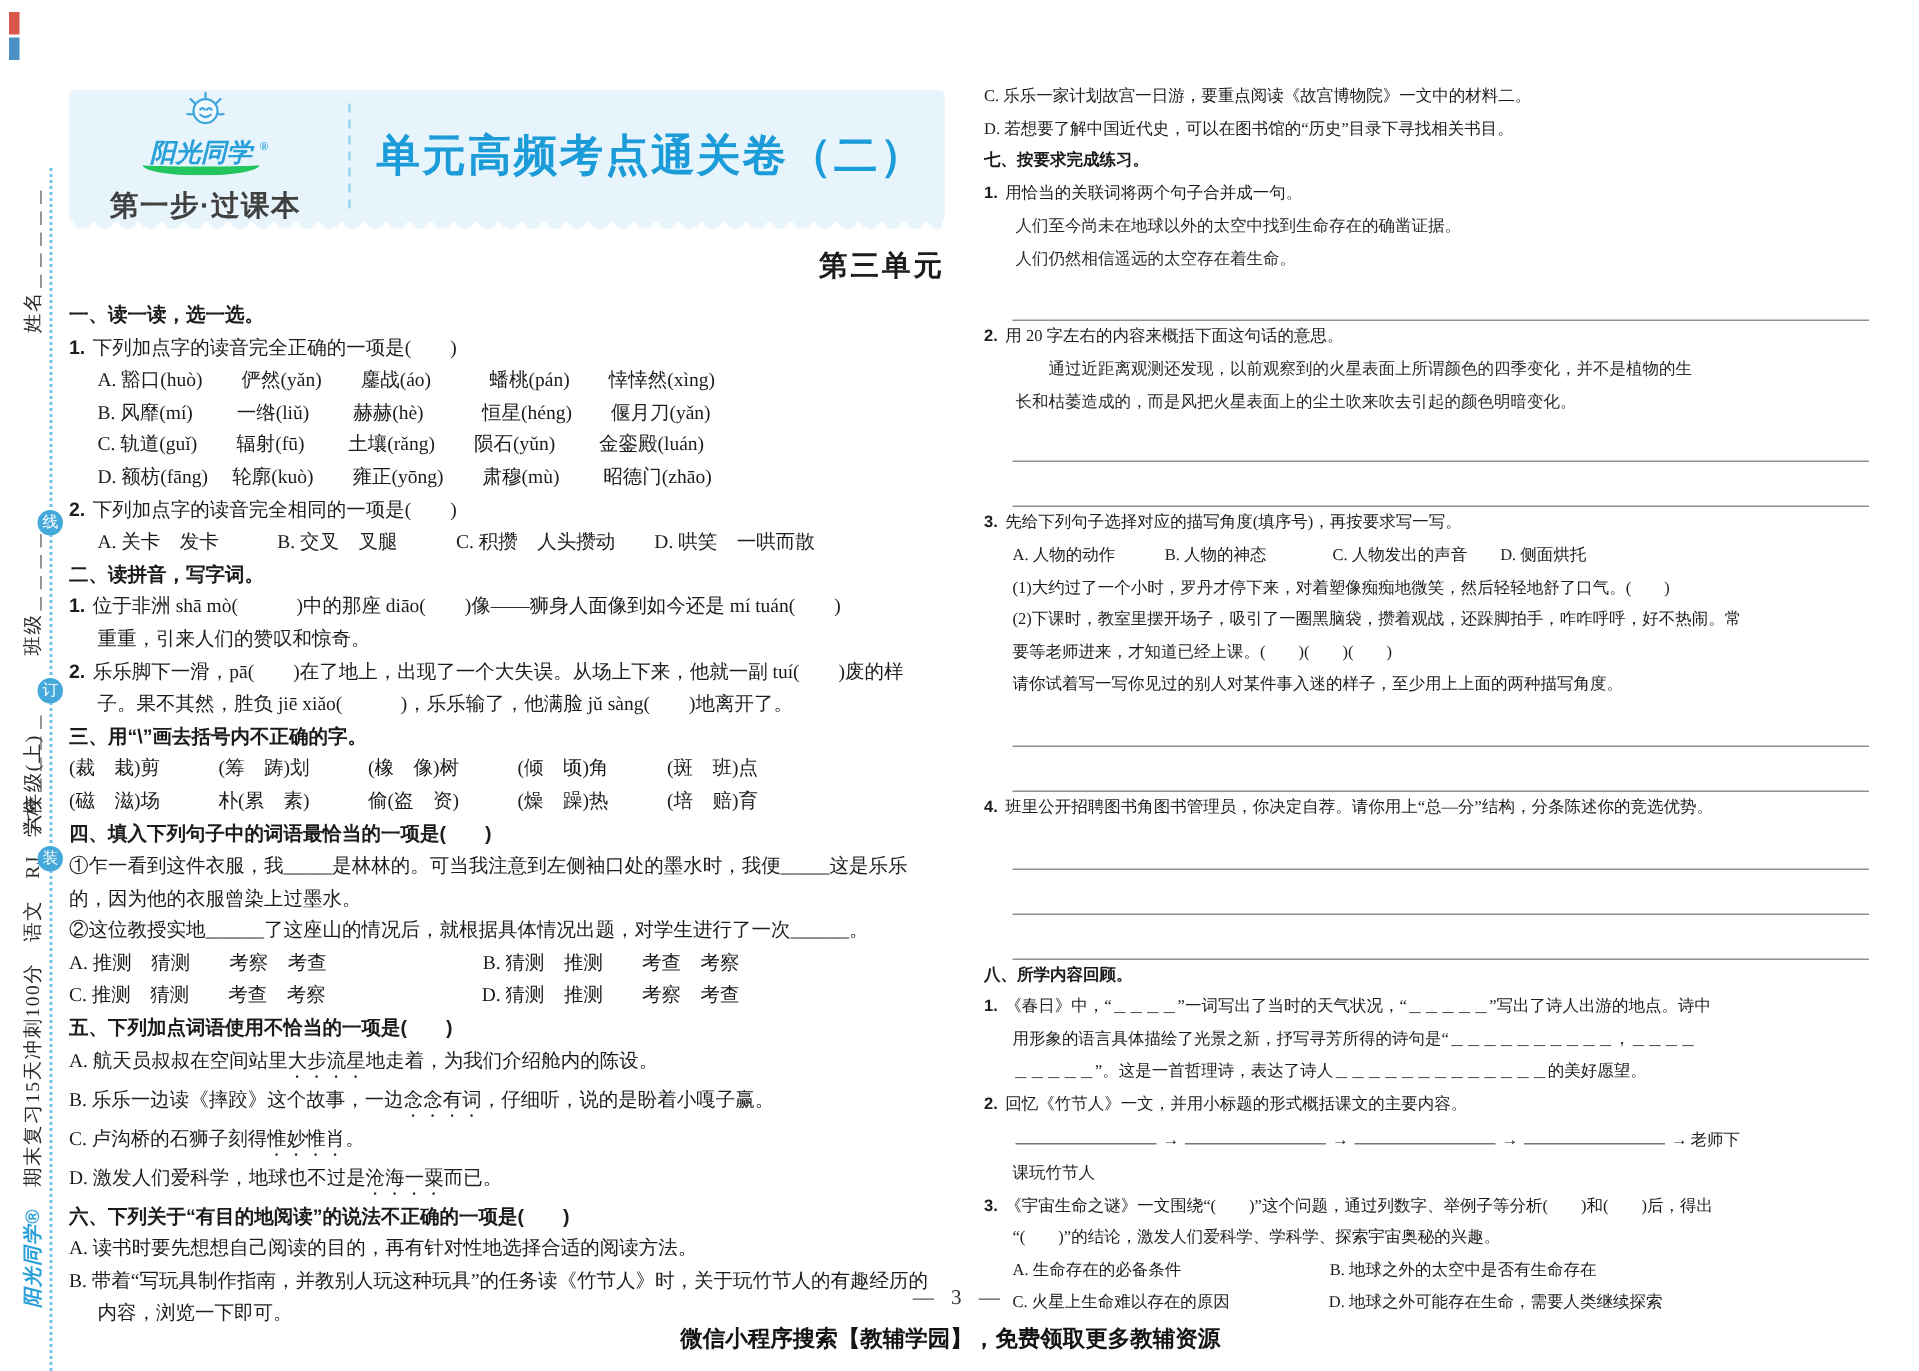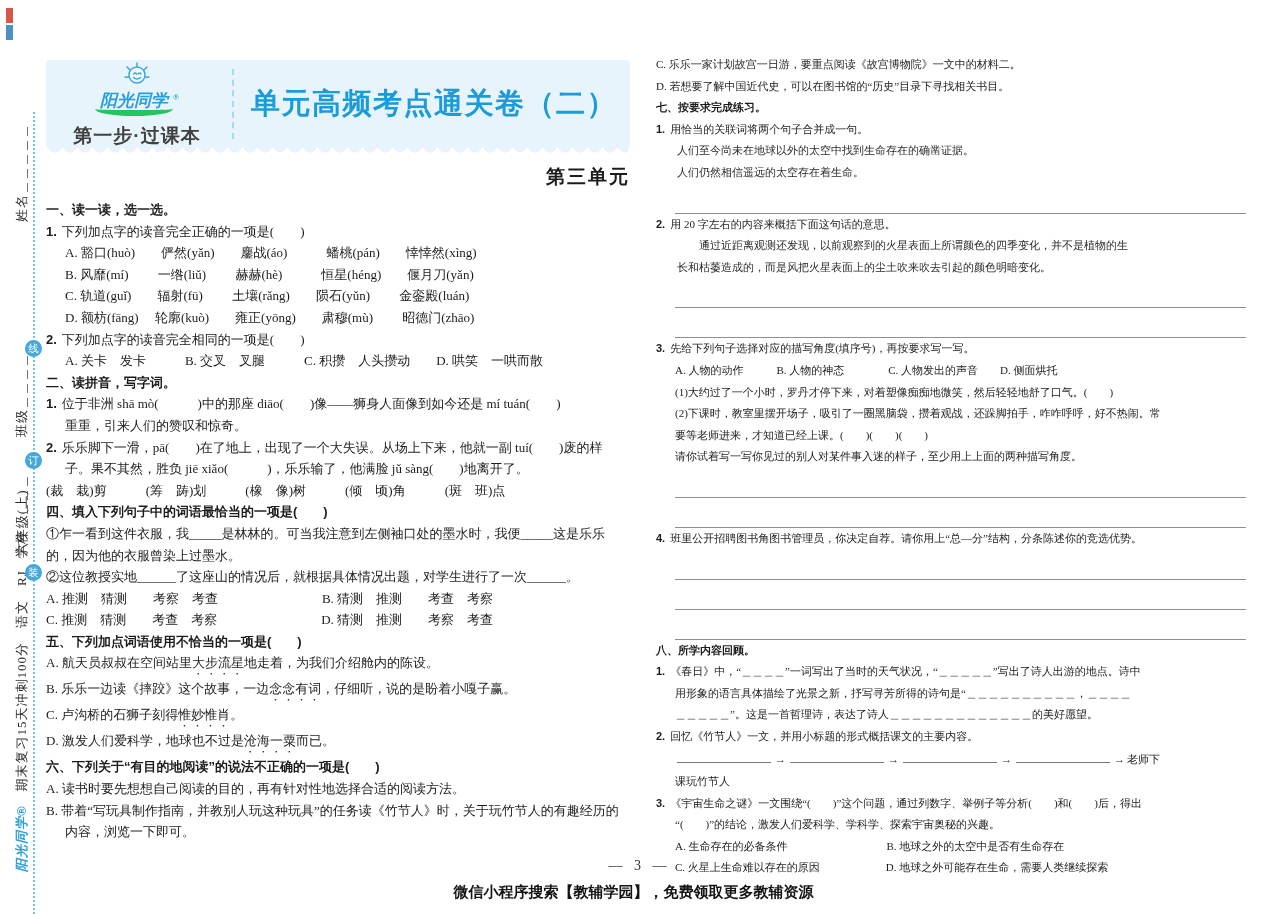--- a/index.html
+++ b/index.html
@@ -132,21 +132,23 @@
     <div class="ln ind">B. 风靡(mí)　　 一绺(liǔ)　　 赫赫(hè)　　　恒星(héng)　　偃月刀(yǎn)</div>
     <div class="ln ind">C. 轨道(guǐ)　　辐射(fū)　　 土壤(rǎng)　　陨石(yǔn)　　 金銮殿(luán)</div>
     <div class="ln ind">D. 额枋(fāng)　 轮廓(kuò)　　雍正(yōng)　　肃穆(mù)　　 昭德门(zhāo)</div>
     <div class="ln"><span class="qn">2.</span><span>下列加点字的读音完全相同的一项是(　　)</span></div>
     <div class="ln ind">A. 关卡　发卡　　　B. 交叉　叉腿　　　C. 积攒　人头攒动　　D. 哄笑　一哄而散</div>
     <div class="ln h">二、读拼音，写字词。</div>
     <div class="ln"><span class="qn">1.</span><span>位于非洲 shā mò(　　　)中的那座 diāo(　　)像——狮身人面像到如今还是 mí tuán(　　)</span></div>
     <div class="ln ind">重重，引来人们的赞叹和惊奇。</div>
     <div class="ln"><span class="qn">2.</span><span>乐乐脚下一滑，pā(　　)在了地上，出现了一个大失误。从场上下来，他就一副 tuí(　　)废的样</span></div>
     <div class="ln ind">子。果不其然，胜负 jiē xiǎo(　　　)，乐乐输了，他满脸 jǔ sàng(　　)地离开了。</div>
+    <div class="ln h">三、用“\”画去括号内不正确的字。</div>
     <div class="ln">(裁　栽)剪　　　(筹　踌)划　　　(橡　像)树　　　(倾　顷)角　　　(斑　班)点</div>
+    <div class="ln">(磁　滋)场　　　朴(累　素)　　　偷(盗　资)　　　(燥　躁)热　　　(培　赔)育</div>
     <div class="ln h">四、填入下列句子中的词语最恰当的一项是(　　)</div>
     <div class="ln">①乍一看到这件衣服，我_____是林林的。可当我注意到左侧袖口处的墨水时，我便_____这是乐乐</div>
     <div class="ln">的，因为他的衣服曾染上过墨水。</div>
     <div class="ln">②这位教授实地______了这座山的情况后，就根据具体情况出题，对学生进行了一次______。</div>
     <div class="ln">A. 推测　猜测　　考察　考查　　　　　　　　B. 猜测　推测　　考查　考察</div>
     <div class="ln">C. 推测　猜测　　考查　考察　　　　　　　　D. 猜测　推测　　考察　考查</div>
     <div class="ln h">五、下列加点词语使用不恰当的一项是(　　)</div>
     <div class="ln"><span>A. 航天员叔叔在空间站里</span><span class="emdot">大步流星</span><span>地走着，为我们介绍舱内的陈设。</span></div>
     <div class="ln"><span>B. 乐乐一边读《摔跤》这个故事，一边</span><span class="emdot">念念有词</span><span>，仔细听，说的是盼着小嘎子赢。</span></div>
     <div class="ln"><span>C. 卢沟桥的石狮子刻得</span><span class="emdot">惟妙惟肖</span><span>。</span></div>

